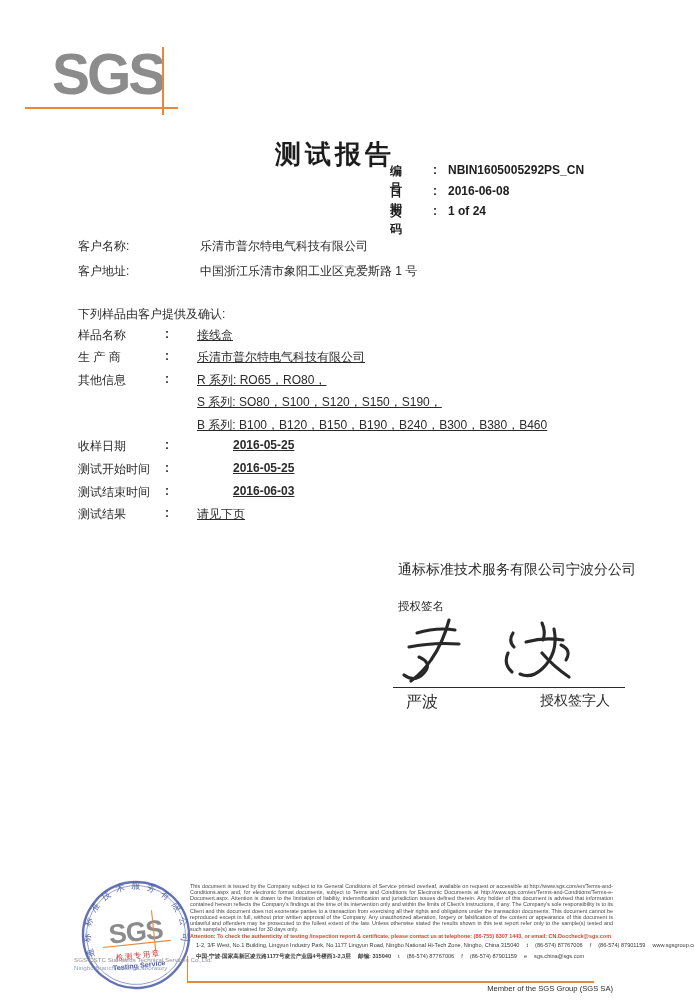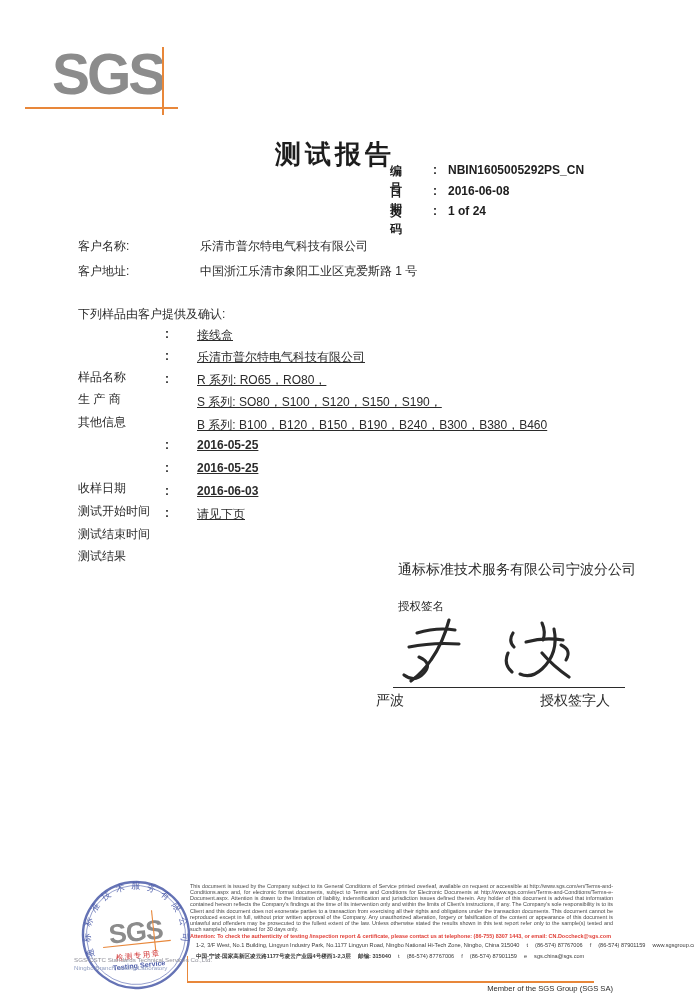--- a/index.html
+++ b/index.html
@@ -19,30 +19,30 @@
   .meta-label{position:absolute;left:0;}
   .meta-colon{position:absolute;left:43px;}
   .meta-value{position:absolute;left:58px;white-space:nowrap;}
   
   .client-row{position:absolute;left:78px;font-size:12px;}
   .client-label{position:absolute;left:0;white-space:nowrap;}
   .client-value{position:absolute;left:122px;white-space:nowrap;}
   
   .intro{position:absolute;left:78px;top:306px;font-size:12px;}
   .srow{position:absolute;left:78px;font-size:12px;height:18px;}
-  .sl{position:absolute;left:0;white-space:nowrap;margin-top:42px;}
+  .sl{position:absolute;left:0;white-space:nowrap;}
   .sc{position:absolute;left:87px;font-weight:bold;}
   .sv{position:absolute;left:119px;white-space:nowrap;text-decoration:underline;}
-  .bold{font-weight:bold;}
+  .bold{font-weight:bold;margin-left:36px;}
   
   .sig-company{position:absolute;left:398px;top:561px;font-size:14px;white-space:nowrap;}
   .sig-label{position:absolute;left:398px;top:599px;font-size:11.5px;}
   .sig-svg{position:absolute;left:395px;top:615px;}
   .sig-line{position:absolute;left:393px;top:687px;width:232px;height:1px;background:#2b2b2b;}
-  .sig-name{position:absolute;left:376px;top:692px;font-size:14px;}
+  .sig-name{position:absolute;left:406px;top:692px;font-size:16px;}
   .sig-role{position:absolute;left:540px;top:692px;font-size:14px;white-space:nowrap;}
   
   .stamp-wrap{position:absolute;left:80px;top:879px;width:112px;height:112px;transform:rotate(-6deg);}
   .stamp-sub{position:absolute;left:74px;top:956px;font-size:6.2px;line-height:7.6px;
              white-space:nowrap;z-index:5;}
   .stamp-sub .l1{color:#8f8f98;}
   .stamp-sub .l2{color:#93a0c2;}
   .legal-block{position:absolute;left:190px;top:883px;width:423px;}
   .legal{font-size:5.45px;line-height:6.15px;color:#4a4a4a;text-align:justify;}
   .attention{font-size:5.45px;line-height:6.15px;color:#e04038;font-weight:bold;margin-top:1px;}

